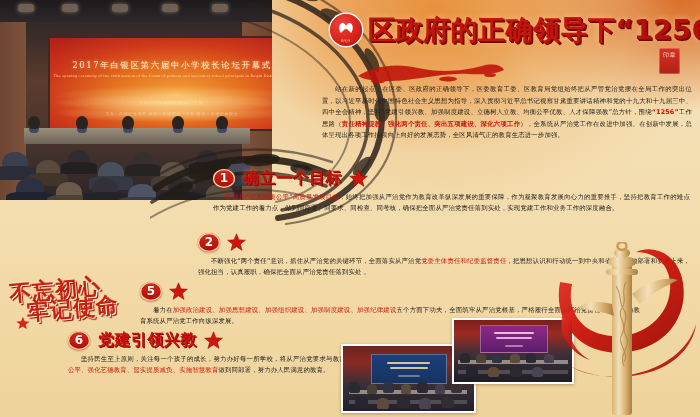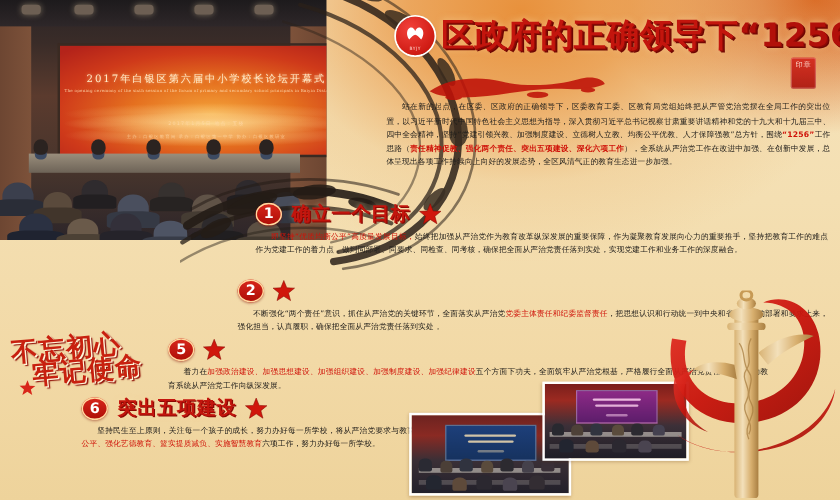--- a/index.html
+++ b/index.html
@@ -303,27 +303,27 @@
       </svg>
     </div>
     <div class="sec-body">
       <span>着力在</span><span class="rd">加强政治建设、加强思想建设、加强组织建设、加强制度建设、加强纪律建设</span><span>五个方面下功夫，全面筑牢从严治党根基，严格履行全面从严治党责任，切实推动教育系统从严治党工作向纵深发展。</span>
     </div>
   </div>
 
   <div class="sec" id="sec6">
     <div class="sec-head">
       <div class="num">6</div>
-      <div class="sec-title">突出五项建设</div>
+      <div class="sec-title">党建引领兴教</div>
       <svg class="star" viewBox="0 0 20 20">
         <polygon points="10,0.8 12.6,7.2 19.4,7.5 14.1,11.8 15.9,18.4 10,14.6 4.1,18.4 5.9,11.8 0.6,7.5 7.4,7.2" fill="#d0160c" stroke="#8d0a04" stroke-width=".5"></polygon>
       </svg>
     </div>
     <div class="sec-body">
-      <span>坚持民生至上原则，关注每一个孩子的成长，努力办好每一所学校，将从严治党要求与教育中心工作深度融合，深化</span><span class="rd">教师队伍建设、落实立德树人、推进教育公平、强化艺德教育、篮实提质减负、实施智慧教育</span><span>六项工作，努力办好每一所学校。</span>
+      <span>坚持民生至上原则，关注每一个孩子的成长，努力办好每一所学校，将从严治党要求与教育中心工作深度融合，深化</span><span class="rd">教师队伍建设、落实立德树人、推进教育公平、强化艺德教育、篮实提质减负、实施智慧教育</span><span>做到同部署，努力办人民满意的教育。</span>
     </div>
   </div>
 
   <div class="callig">
     <div class="cw cw1">不忘初心</div>
     <div class="cw cw2">牢记使命</div>
     <svg class="callig-star" viewBox="0 0 20 20">
       <polygon points="10,0.8 12.6,7.2 19.4,7.5 14.1,11.8 15.9,18.4 10,14.6 4.1,18.4 5.9,11.8 0.6,7.5 7.4,7.2" fill="#d8261a"></polygon>
     </svg>
   </div>

